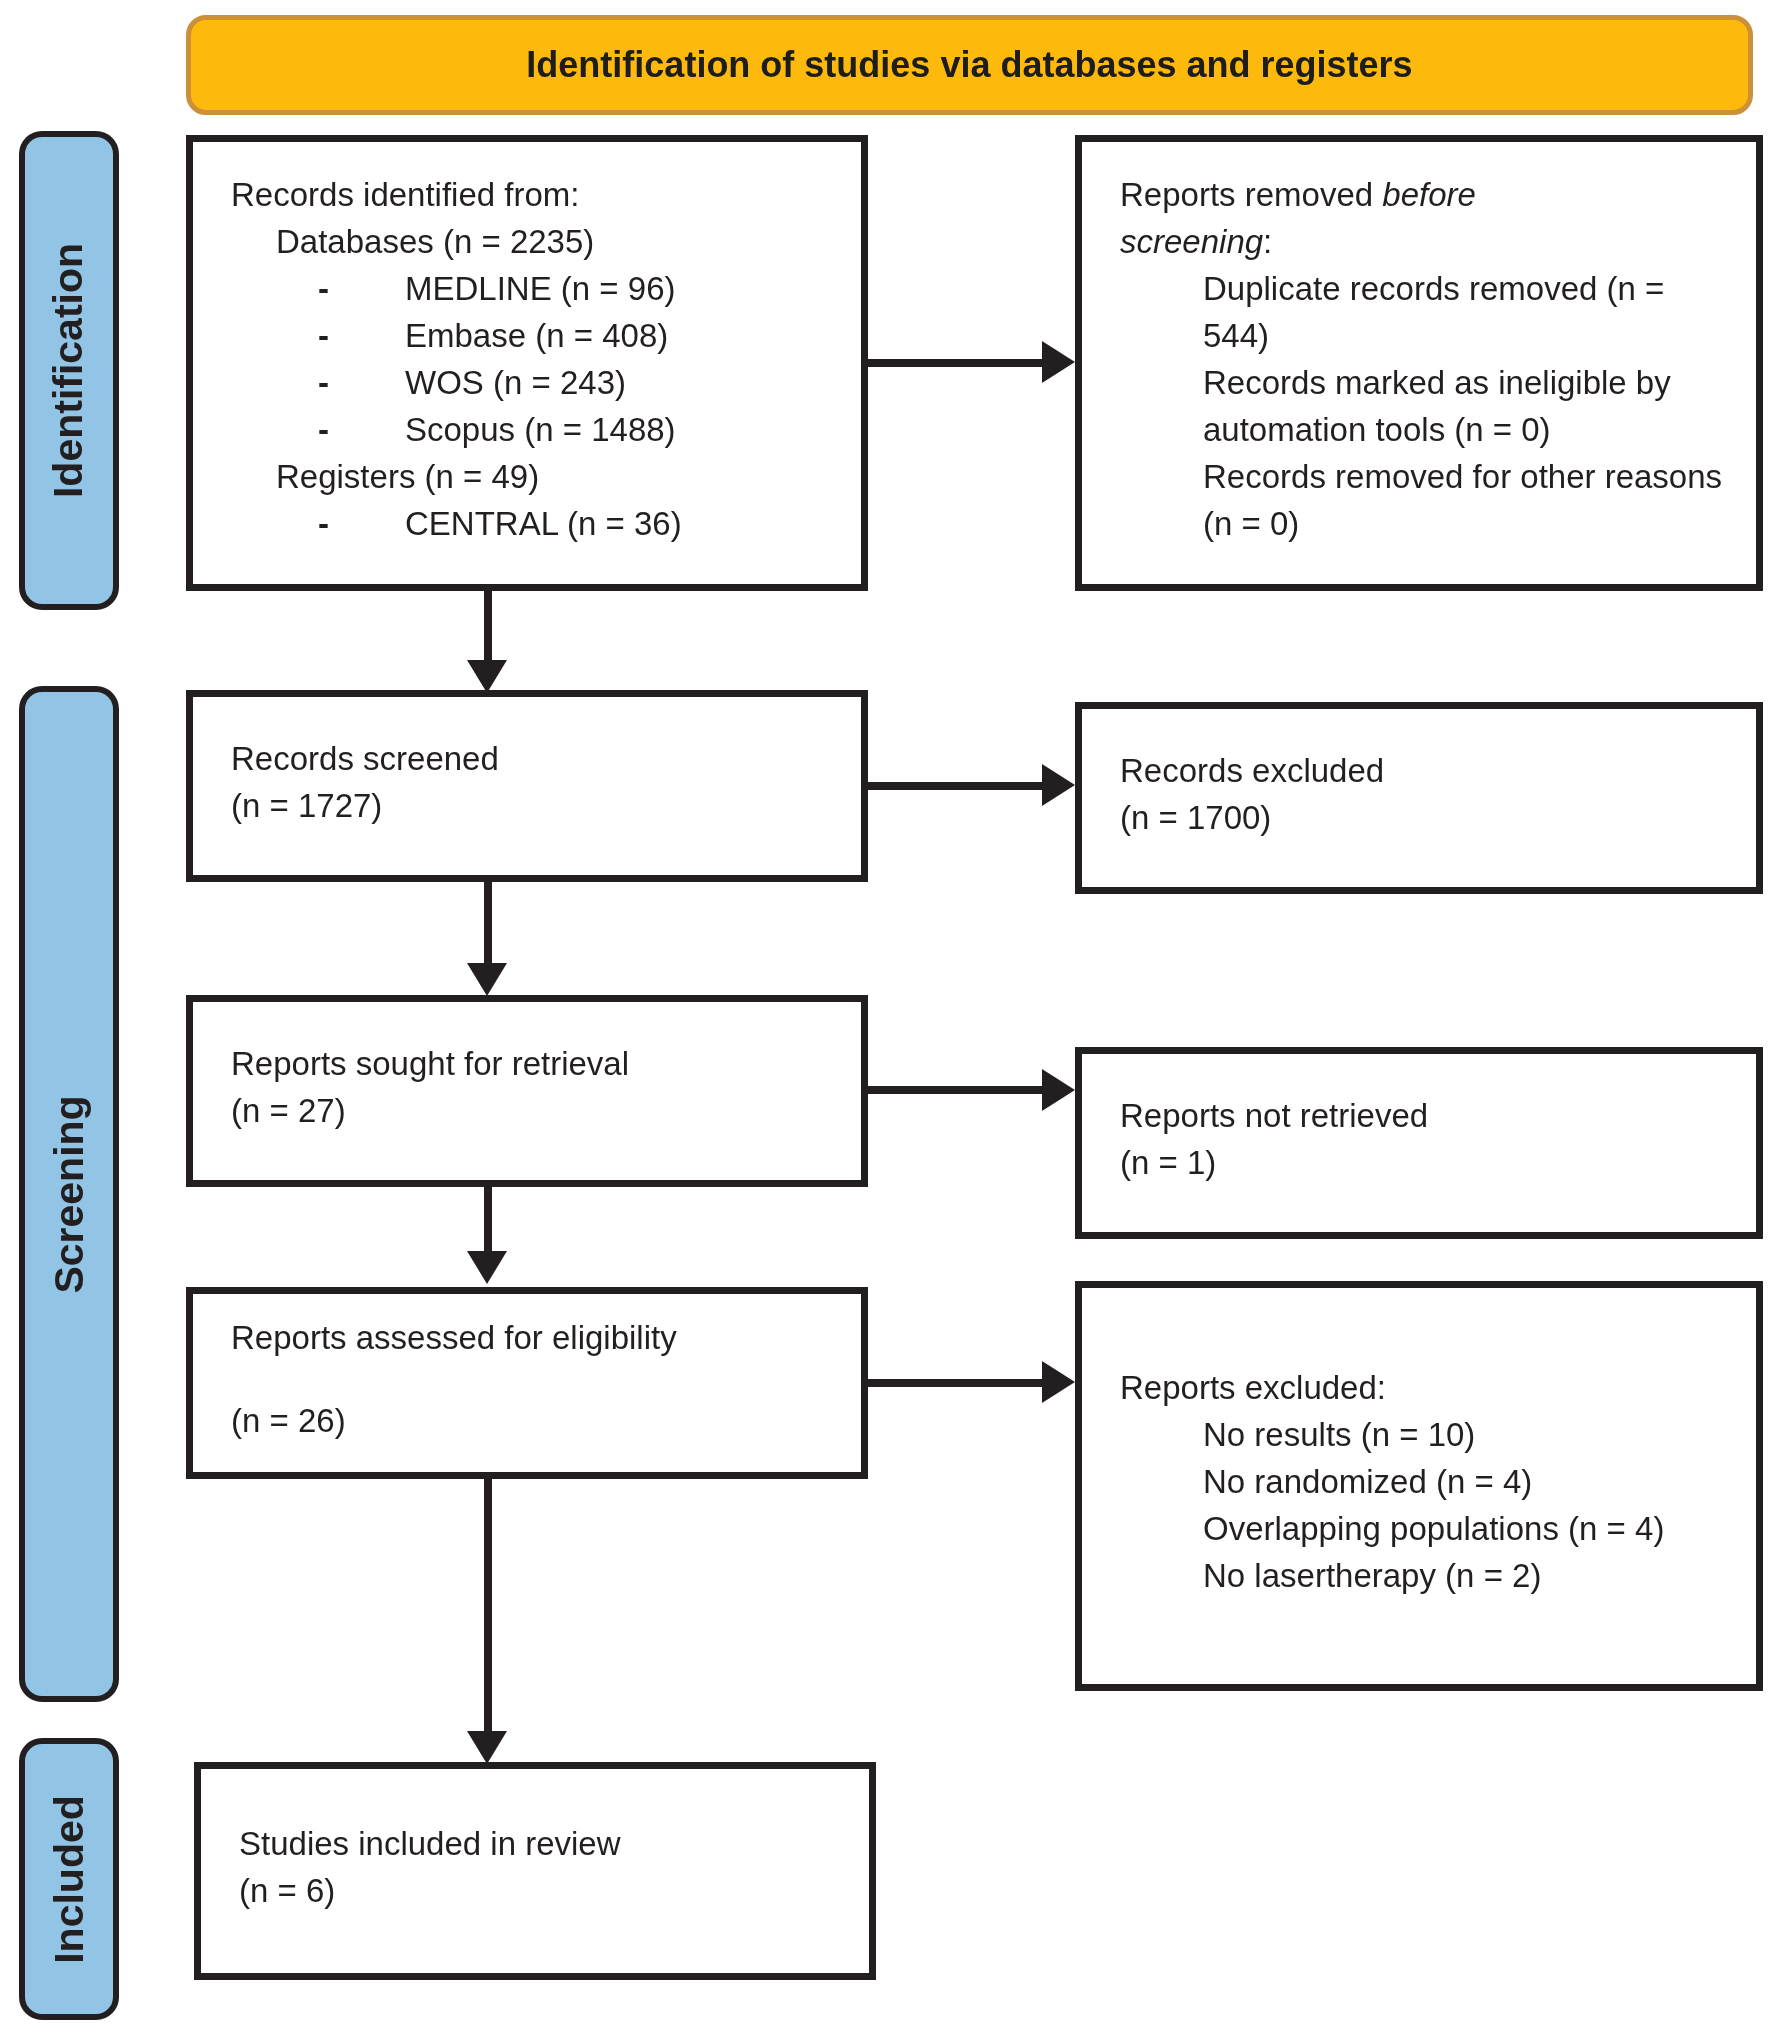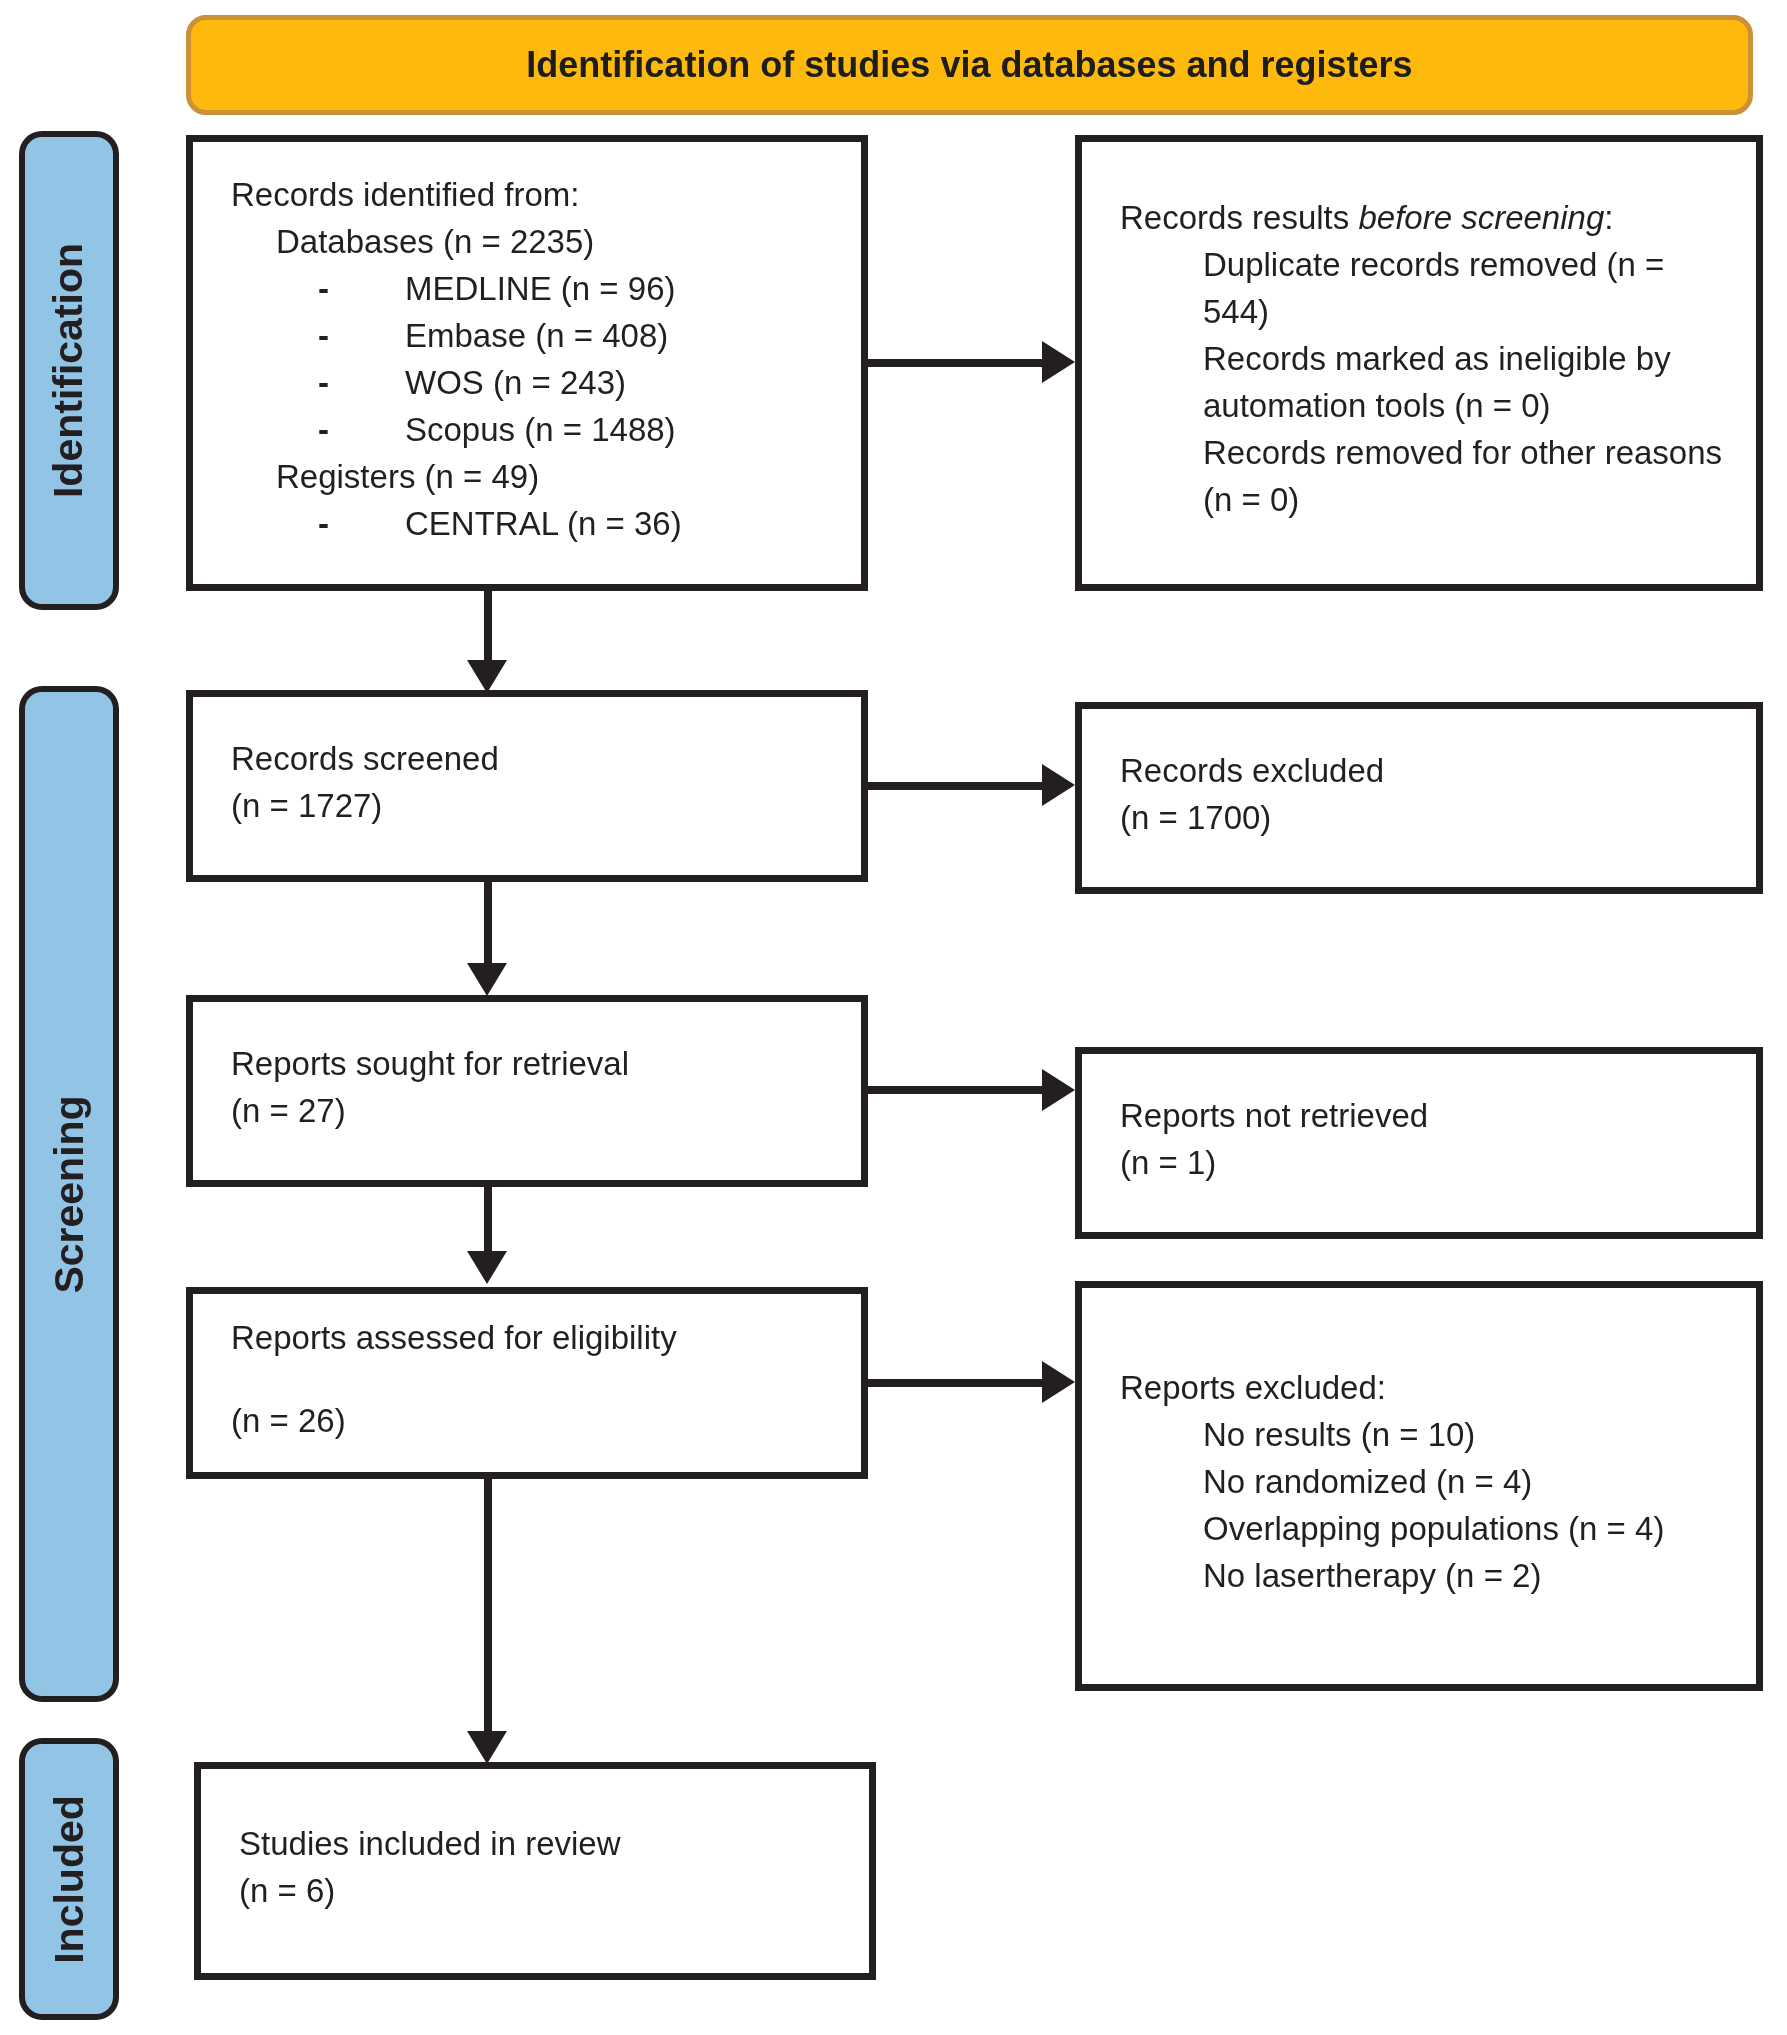--- a/index.html
+++ b/index.html
@@ -140,21 +140,21 @@
     </div>
     <div class="ind1">Registers (n = 49)</div>
     <div class="li">
       <span class="dash">-</span>
       <span>CENTRAL (n = 36)</span>
     </div>
   </div>
 
   <div class="fbox col-right box-removed">
     <div class="wrap-narrow">
-      <span>Records results </span><i>before screening</i><span>:</span>
+      <span>Reports removed </span><i>before screening</i><span>:</span>
     </div>
     <div class="ind2">Duplicate records removed (n = 544)</div>
     <div class="ind2">Records marked as ineligible by automation tools (n = 0)</div>
     <div class="ind2">Records removed for other reasons (n = 0)</div>
   </div>
 
   <div class="fbox col-left box-screened">
     <div>Records screened</div>
     <div>(n = 1727)</div>
   </div>

